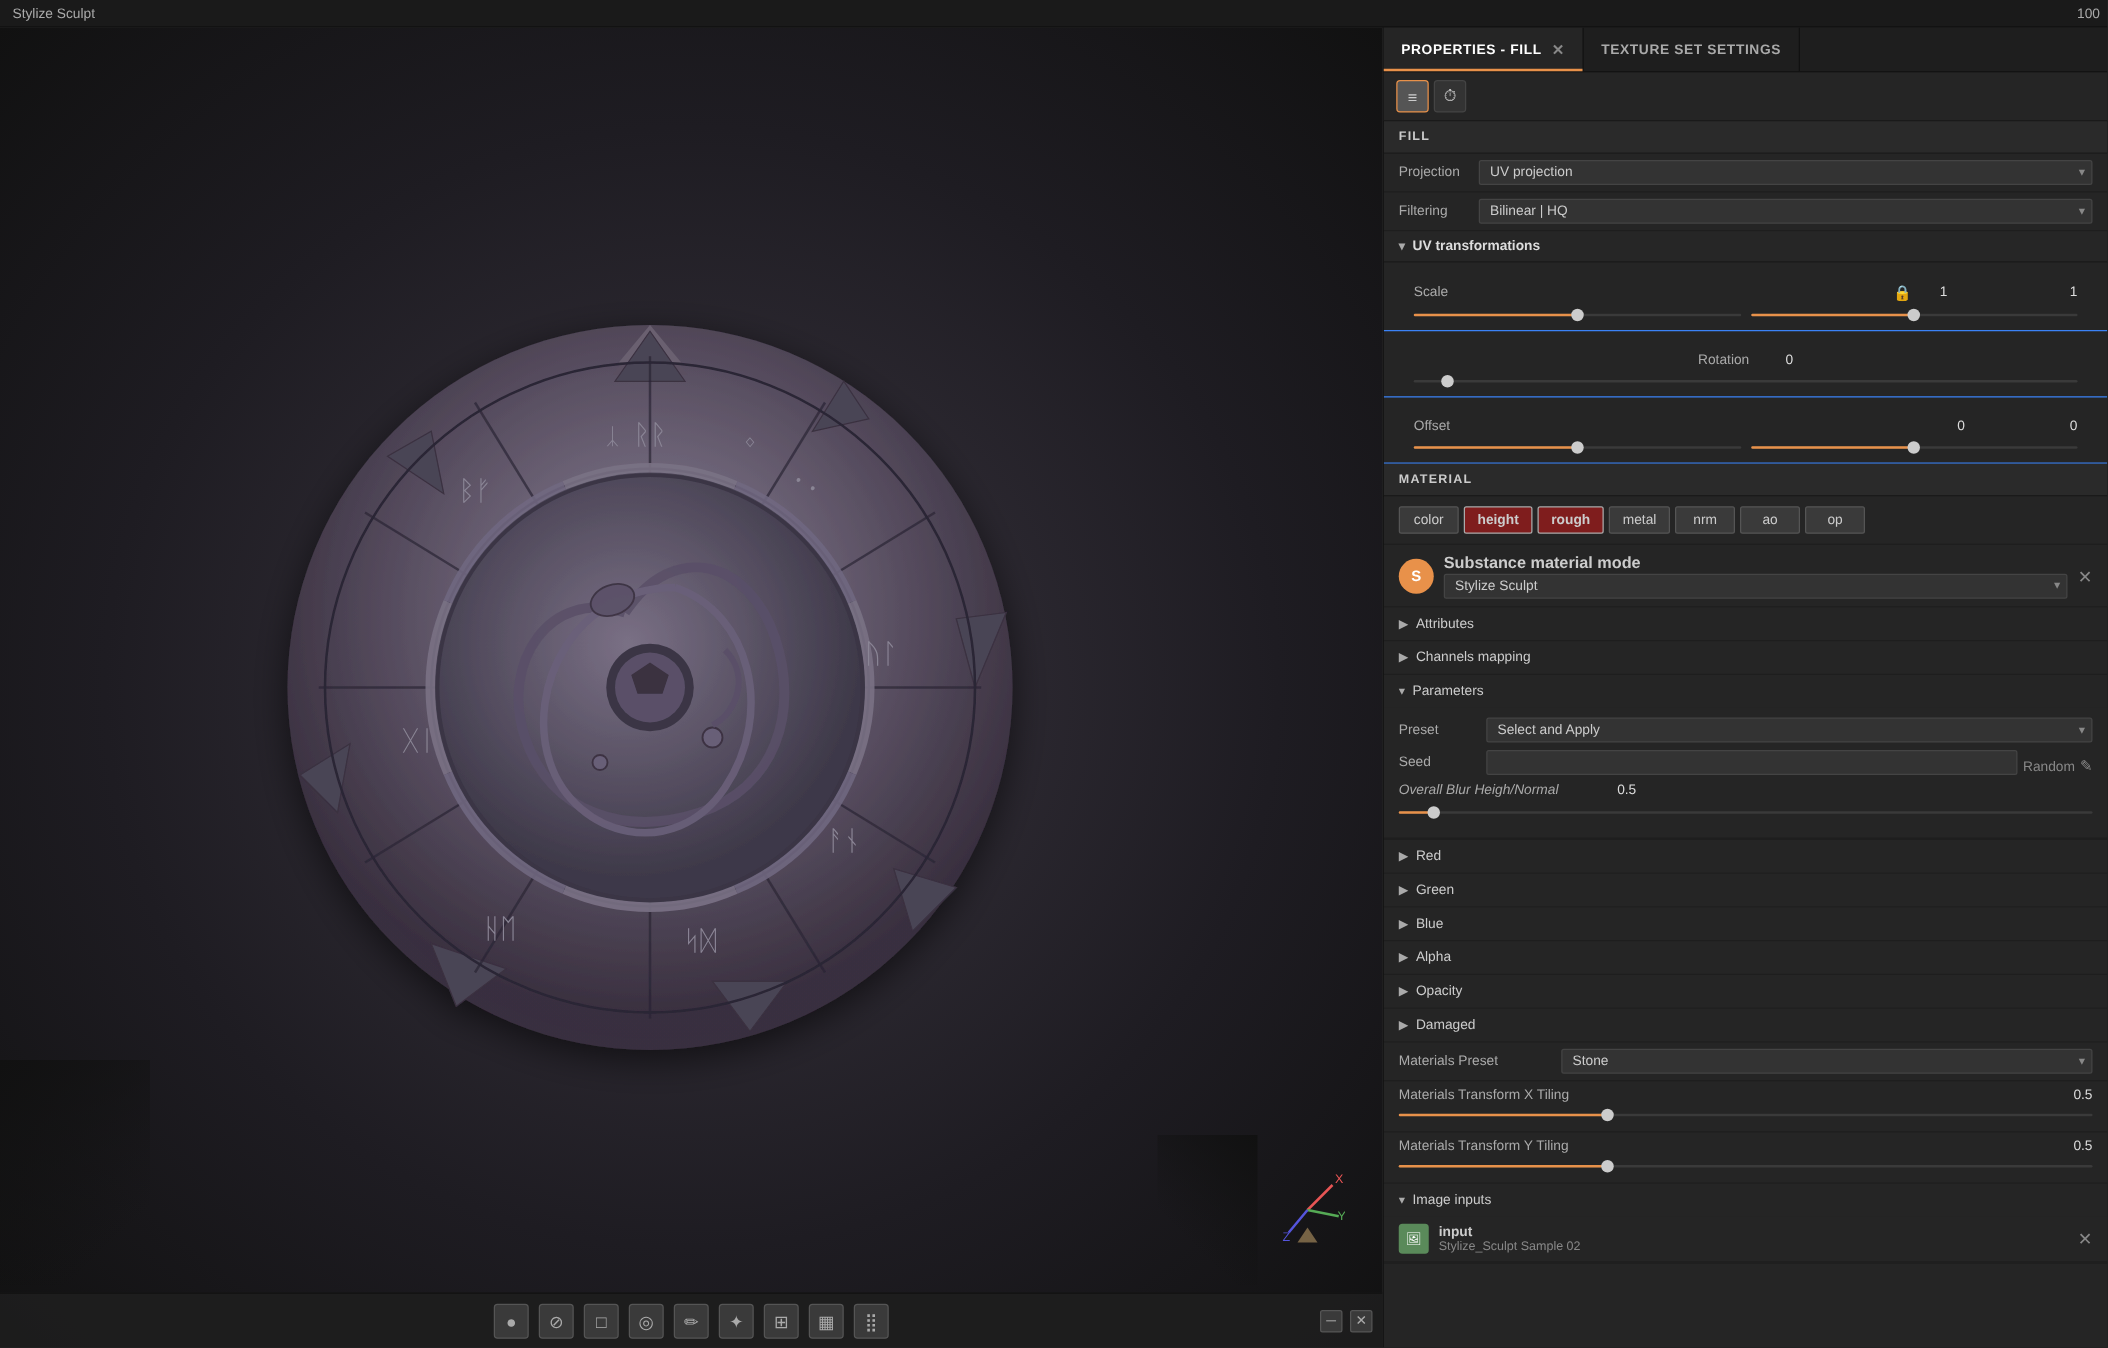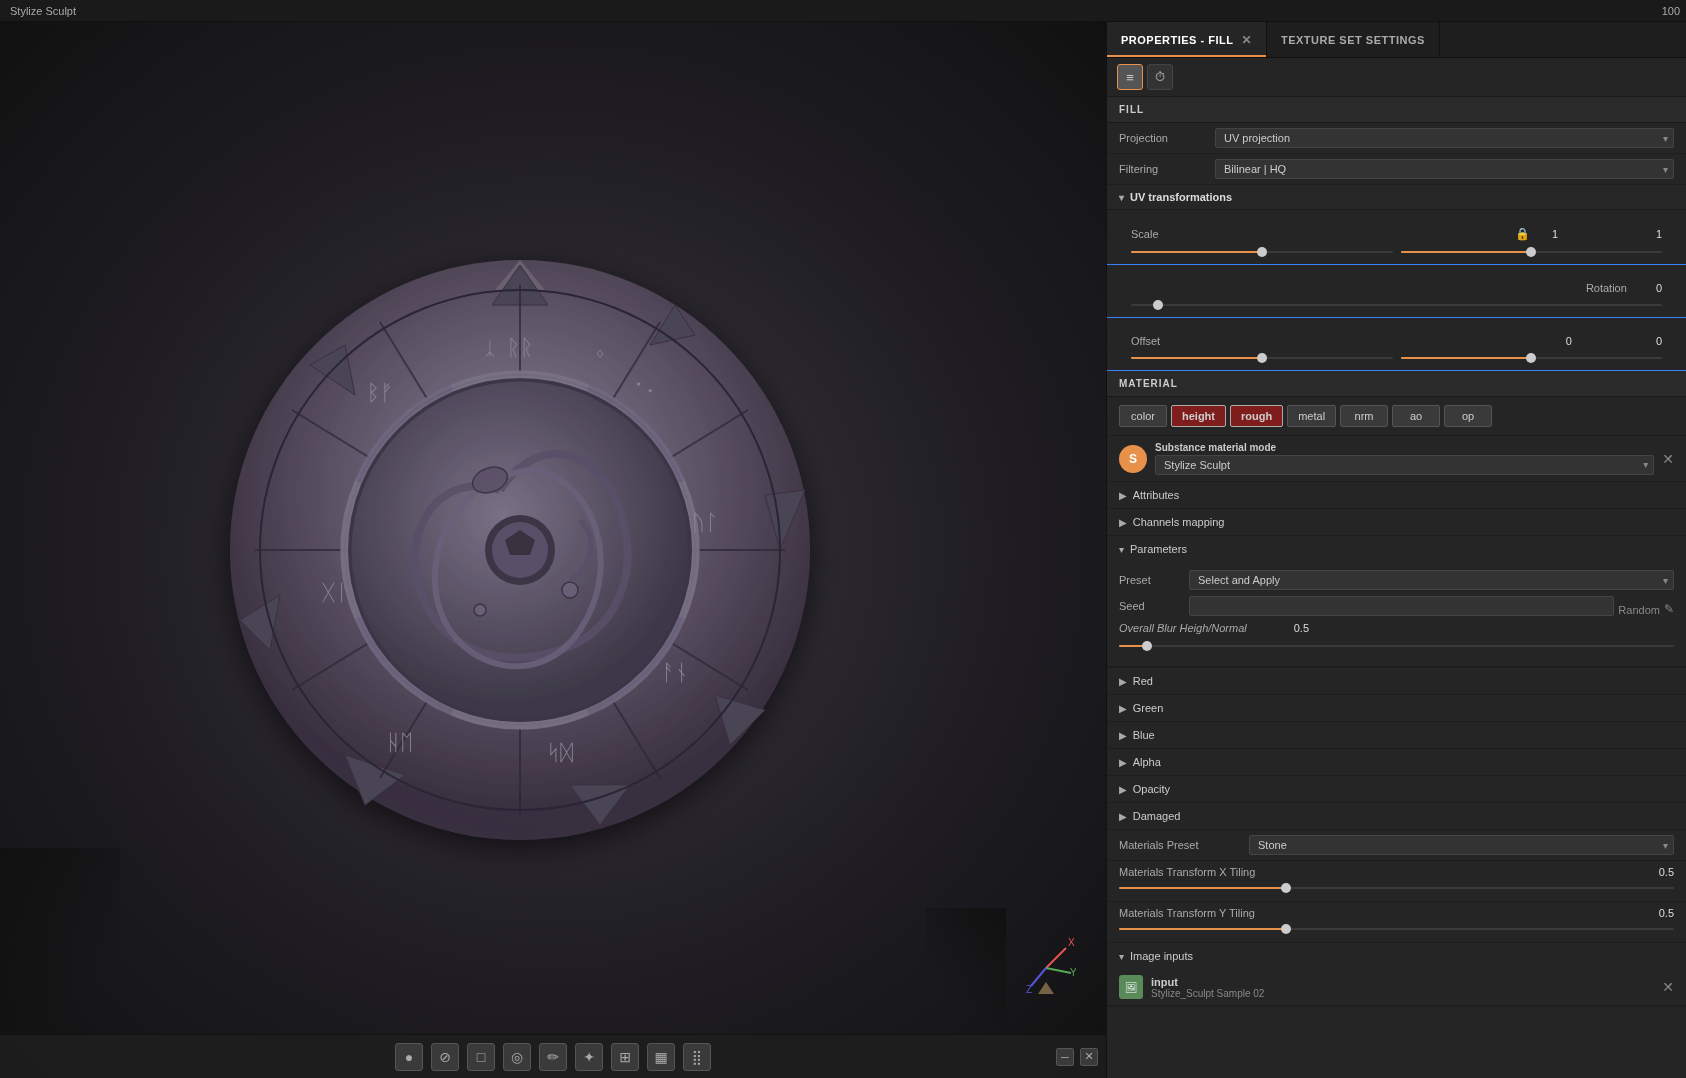--- a/index.html
+++ b/index.html
@@ -220,21 +220,21 @@
 
     
     .prop-row {
       display: flex;
       align-items: center;
       padding: 5px 12px;
       border-bottom: 1px solid #1e1e1e;
       min-height: 28px;
     }
     .prop-label {
-      width: 96px;
+      width: 64px;
       font-size: 11px;
       color: #aaa;
       flex-shrink: 0;
     }
     .prop-value {
       flex: 1;
     }
 
     
     .dropdown {
@@ -376,21 +376,21 @@
       align-items: center;
       justify-content: center;
       font-size: 12px;
       color: #fff;
       font-weight: bold;
     }
     .substance-info {
       flex: 1;
     }
     .substance-name {
-      font-size: 10px;
+      font-size: 13px;
       font-weight: 600;
       color: #ccc;
     }
     .substance-close {
       color: #888;
       cursor: pointer;
       font-size: 14px;
     }
 
     
@@ -754,21 +754,21 @@
             <div class="uv-slider-wrap">
               <div class="slider-track">
                 <div class="slider-fill" style="width:50%"></div>
                 <div class="slider-thumb" style="left:50%"></div>
               </div>
             </div>
           </div>
         </div>
 
         <div class="uv-row">
-          <div style="display:flex;align-items:center;justify-content:flex-end;margin-bottom:3px;">
+          <div style="display:flex;align-items:center;justify-content:center;margin-bottom:3px;">
             <span class="uv-row-label">Rotation</span>
             <span style="font-size:11px;color:#ddd;">0</span>
           </div>
           <div class="uv-slider-wrap" style="width:100%;">
             <div class="slider-track" style="width:100%;">
               <div class="slider-fill" style="width:0%"></div>
               <div class="slider-thumb" style="left:5%"></div>
             </div>
           </div>
         </div>

